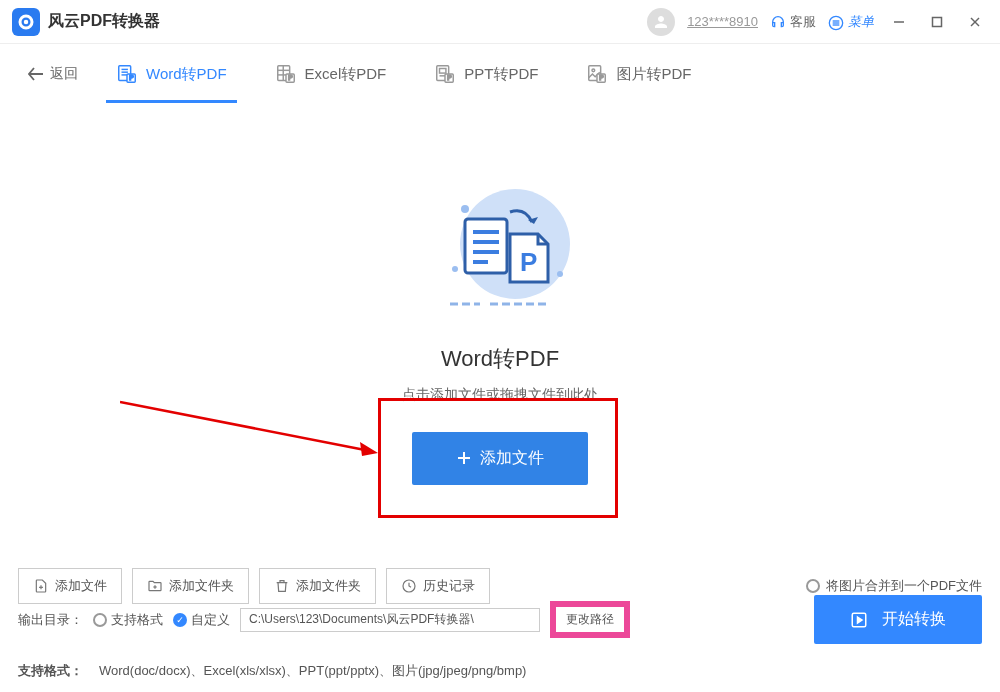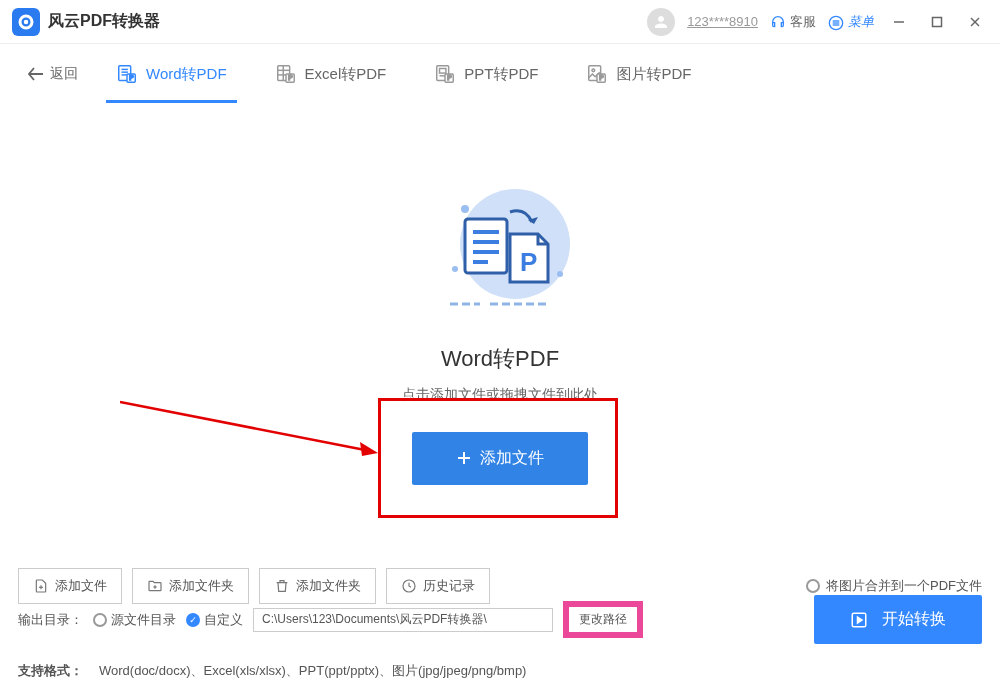--- a/index.html
+++ b/index.html
@@ -229,21 +229,21 @@
   <label class="merge-option">
     <span class="radio-empty"></span>
     <span>将图片合并到一个PDF文件</span>
   </label>
 </div>
 
 <div class="output-row">
   <span class="output-label">输出目录：</span>
   <label class="radio-option">
     <span class="radio-empty"></span>
-    <span>源文件目录</span>
+    <span>支持格式</span>
   </label>
   <label class="radio-option">
     <span class="radio-checked"></span>
     <span>自定义</span>
   </label>
   <input class="path-input" readonly="" value="C:\Users\123\Documents\风云PDF转换器\" style="">
   <button class="change-path-btn">更改路径</button>
   <button class="start-btn">
     <svg width="18" height="18" viewBox="0 0 24 24" fill="none" stroke="#fff" stroke-width="2">
         <rect x="3" y="3" width="18" height="18" rx="2"></rect>

